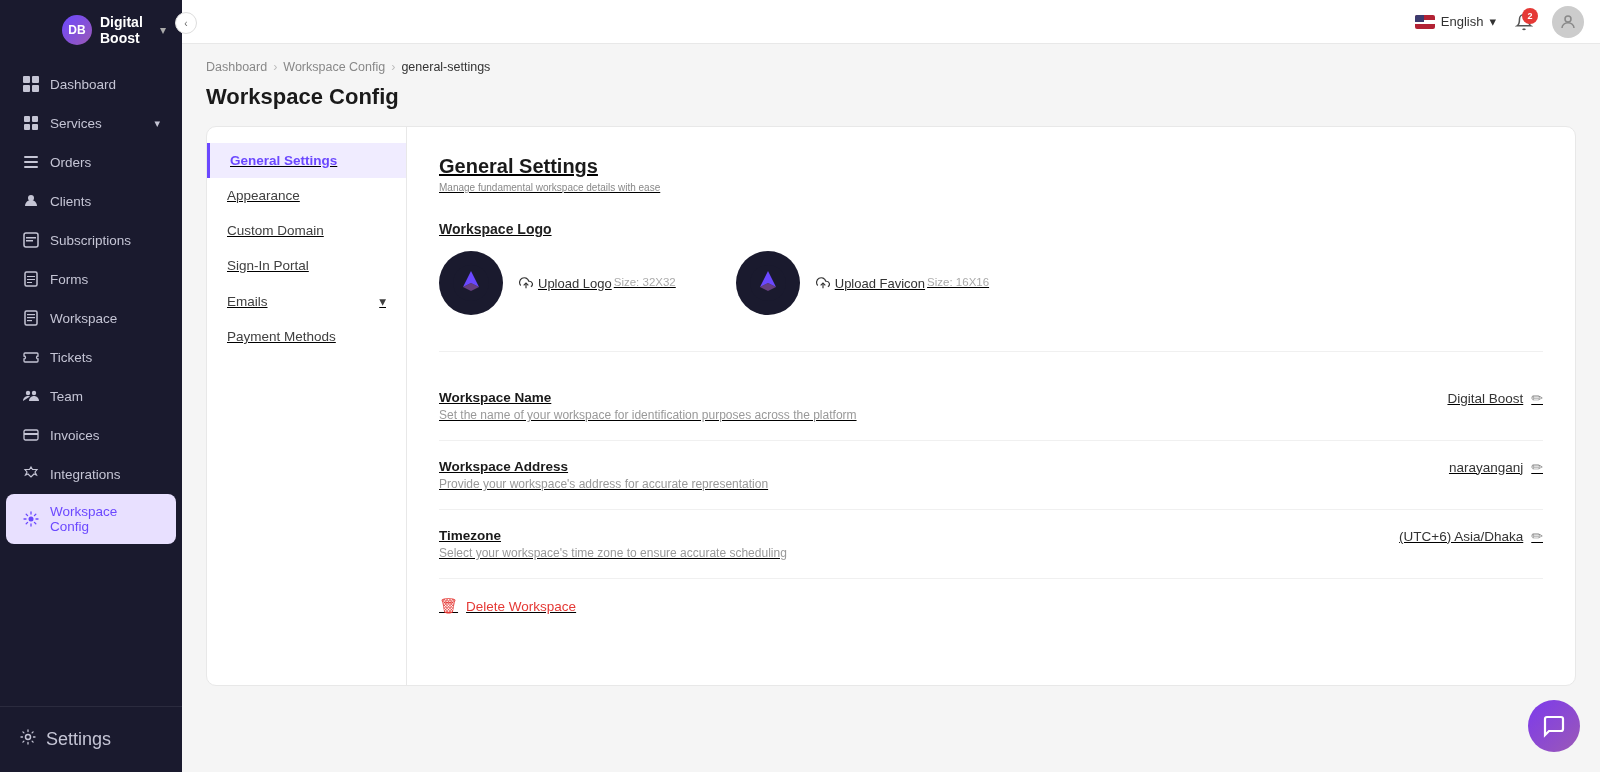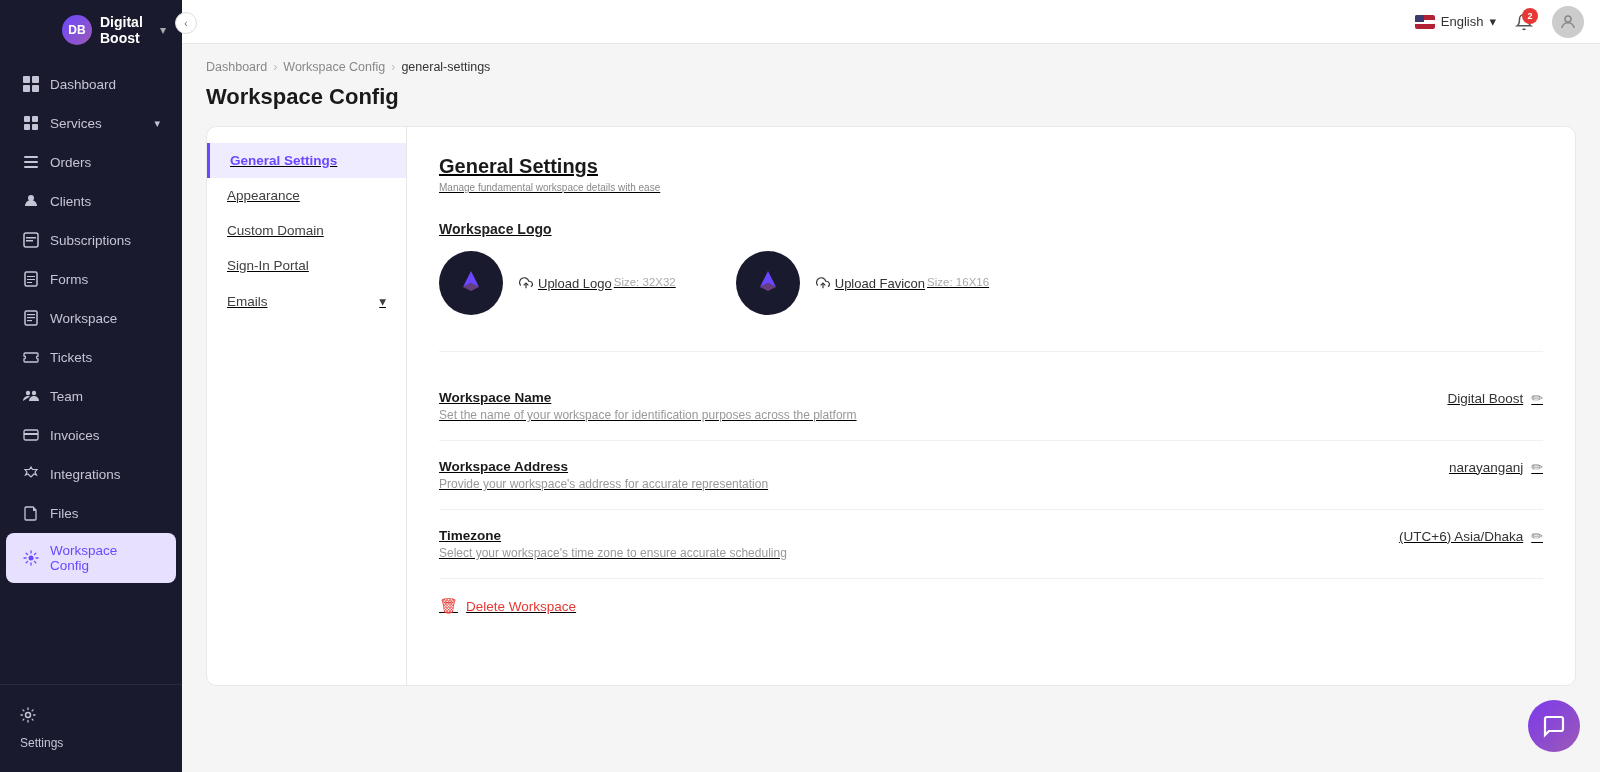--- a/index.html
+++ b/index.html
@@ -44,23 +44,23 @@
     .sidebar-item.active { background: #e8e0ff; color: #6b48ff; border-radius: 8px; }
     .sidebar-item .icon { width: 18px; height: 18px; display: flex; align-items: center; justify-content: center; font-size: 15px; flex-shrink: 0; }
     .sidebar-item .label { flex: 1; }
     .sidebar-item .chevron { font-size: 11px; }
 
     .sidebar-footer {
       padding: 12px 16px;
       border-top: 1px solid rgba(255,255,255,0.08);
     }
     .sidebar-footer-item {
-      display: flex; align-items: flex-start; gap: 10px;
+      display: flex; align-items: flex-end; gap: 10px;
       padding: 10px 4px; cursor: pointer; color: #c5c5d5;
-      font-size: 12px; font-weight: 500; flex-direction: column;
+      font-size: 18px; font-weight: 500;
     }
 
     
     .topbar {
       position: fixed; top: 0; left: 182px; right: 0; height: 44px;
       background: #fff; border-bottom: 1px solid #e8e8e8;
       display: flex; align-items: center; justify-content: flex-end;
       padding: 1px 16px; gap: 12px; z-index: 100;
     }
     .topbar-lang {
@@ -324,29 +324,20 @@
 
     <div class="sidebar-item">
       <span class="icon">
         <svg width="16" height="16" viewBox="0 0 16 16" fill="currentColor">
             <path d="M8 1l1.5 2.5H14l-2 2.5 1.5 3-2.5-1L8 11l-3-3-2.5 1 1.5-3-2-2.5h4.5z" fill="none" stroke="currentColor" stroke-width="1.2"></path>
           </svg>
       </span>
       <span class="label">Integrations</span>
     </div>
 
-    <div class="sidebar-item">
-      <span class="icon">
-        <svg width="16" height="16" viewBox="0 0 16 16" fill="currentColor">
-            <path d="M3 2h7l3 3v9a1 1 0 01-1 1H3a1 1 0 01-1-1V3a1 1 0 011-1z" fill="none" stroke="currentColor" stroke-width="1.3"></path>
-            <path d="M10 2v4h3"></path>
-          </svg>
-      </span>
-      <span class="label">Files</span>
-    </div>
 
     <div class="sidebar-item active">
       <span class="icon">
         <svg width="16" height="16" viewBox="0 0 16 16" fill="currentColor">
             <circle cx="8" cy="8" r="2.5"></circle>
             <path d="M8 1v2M8 13v2M1 8h2M13 8h2M3.2 3.2l1.4 1.4M11.4 11.4l1.4 1.4M3.2 12.8l1.4-1.4M11.4 4.6l1.4-1.4" stroke="currentColor" stroke-width="1.3" stroke-linecap="round"></path>
           </svg>
       </span>
       <span class="label">Workspace Config</span>
     </div>
@@ -412,20 +403,23 @@
         </div>
         <div class="settings-nav-item">
           <span>Custom Domain</span>
         </div>
         <div class="settings-nav-item">
           <span>Sign-In Portal</span>
         </div>
         <div class="settings-nav-item">
           <span>Emails</span>
           <span>▾</span>
+        </div>
+        <div class="settings-nav-item">
+          <span>Payment Methods</span>
         </div>
       </nav>
 
       <div class="settings-content">
         <h2 class="section-title">General Settings</h2>
         <p class="section-subtitle">Manage fundamental workspace details with ease</p>
 
         <p class="logo-section-title">Workspace Logo</p>
 
         <div class="logo-row">

